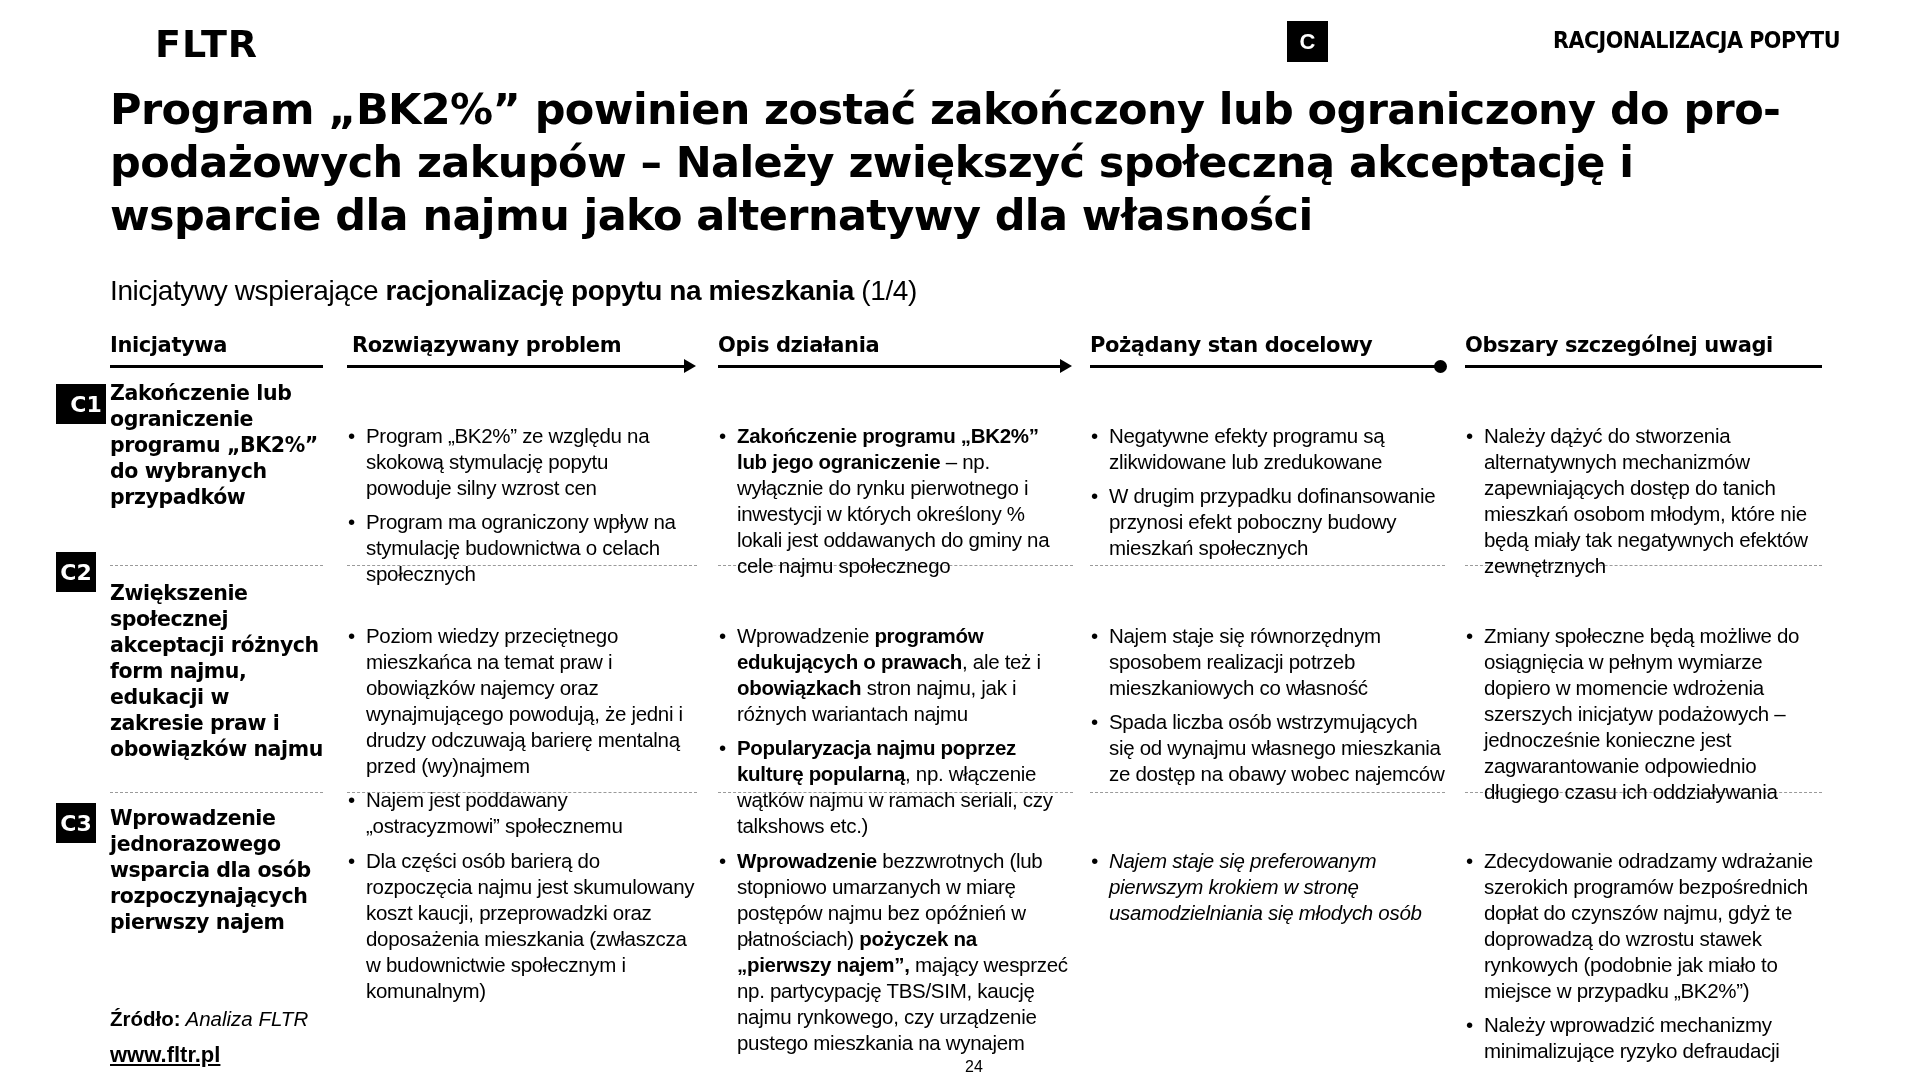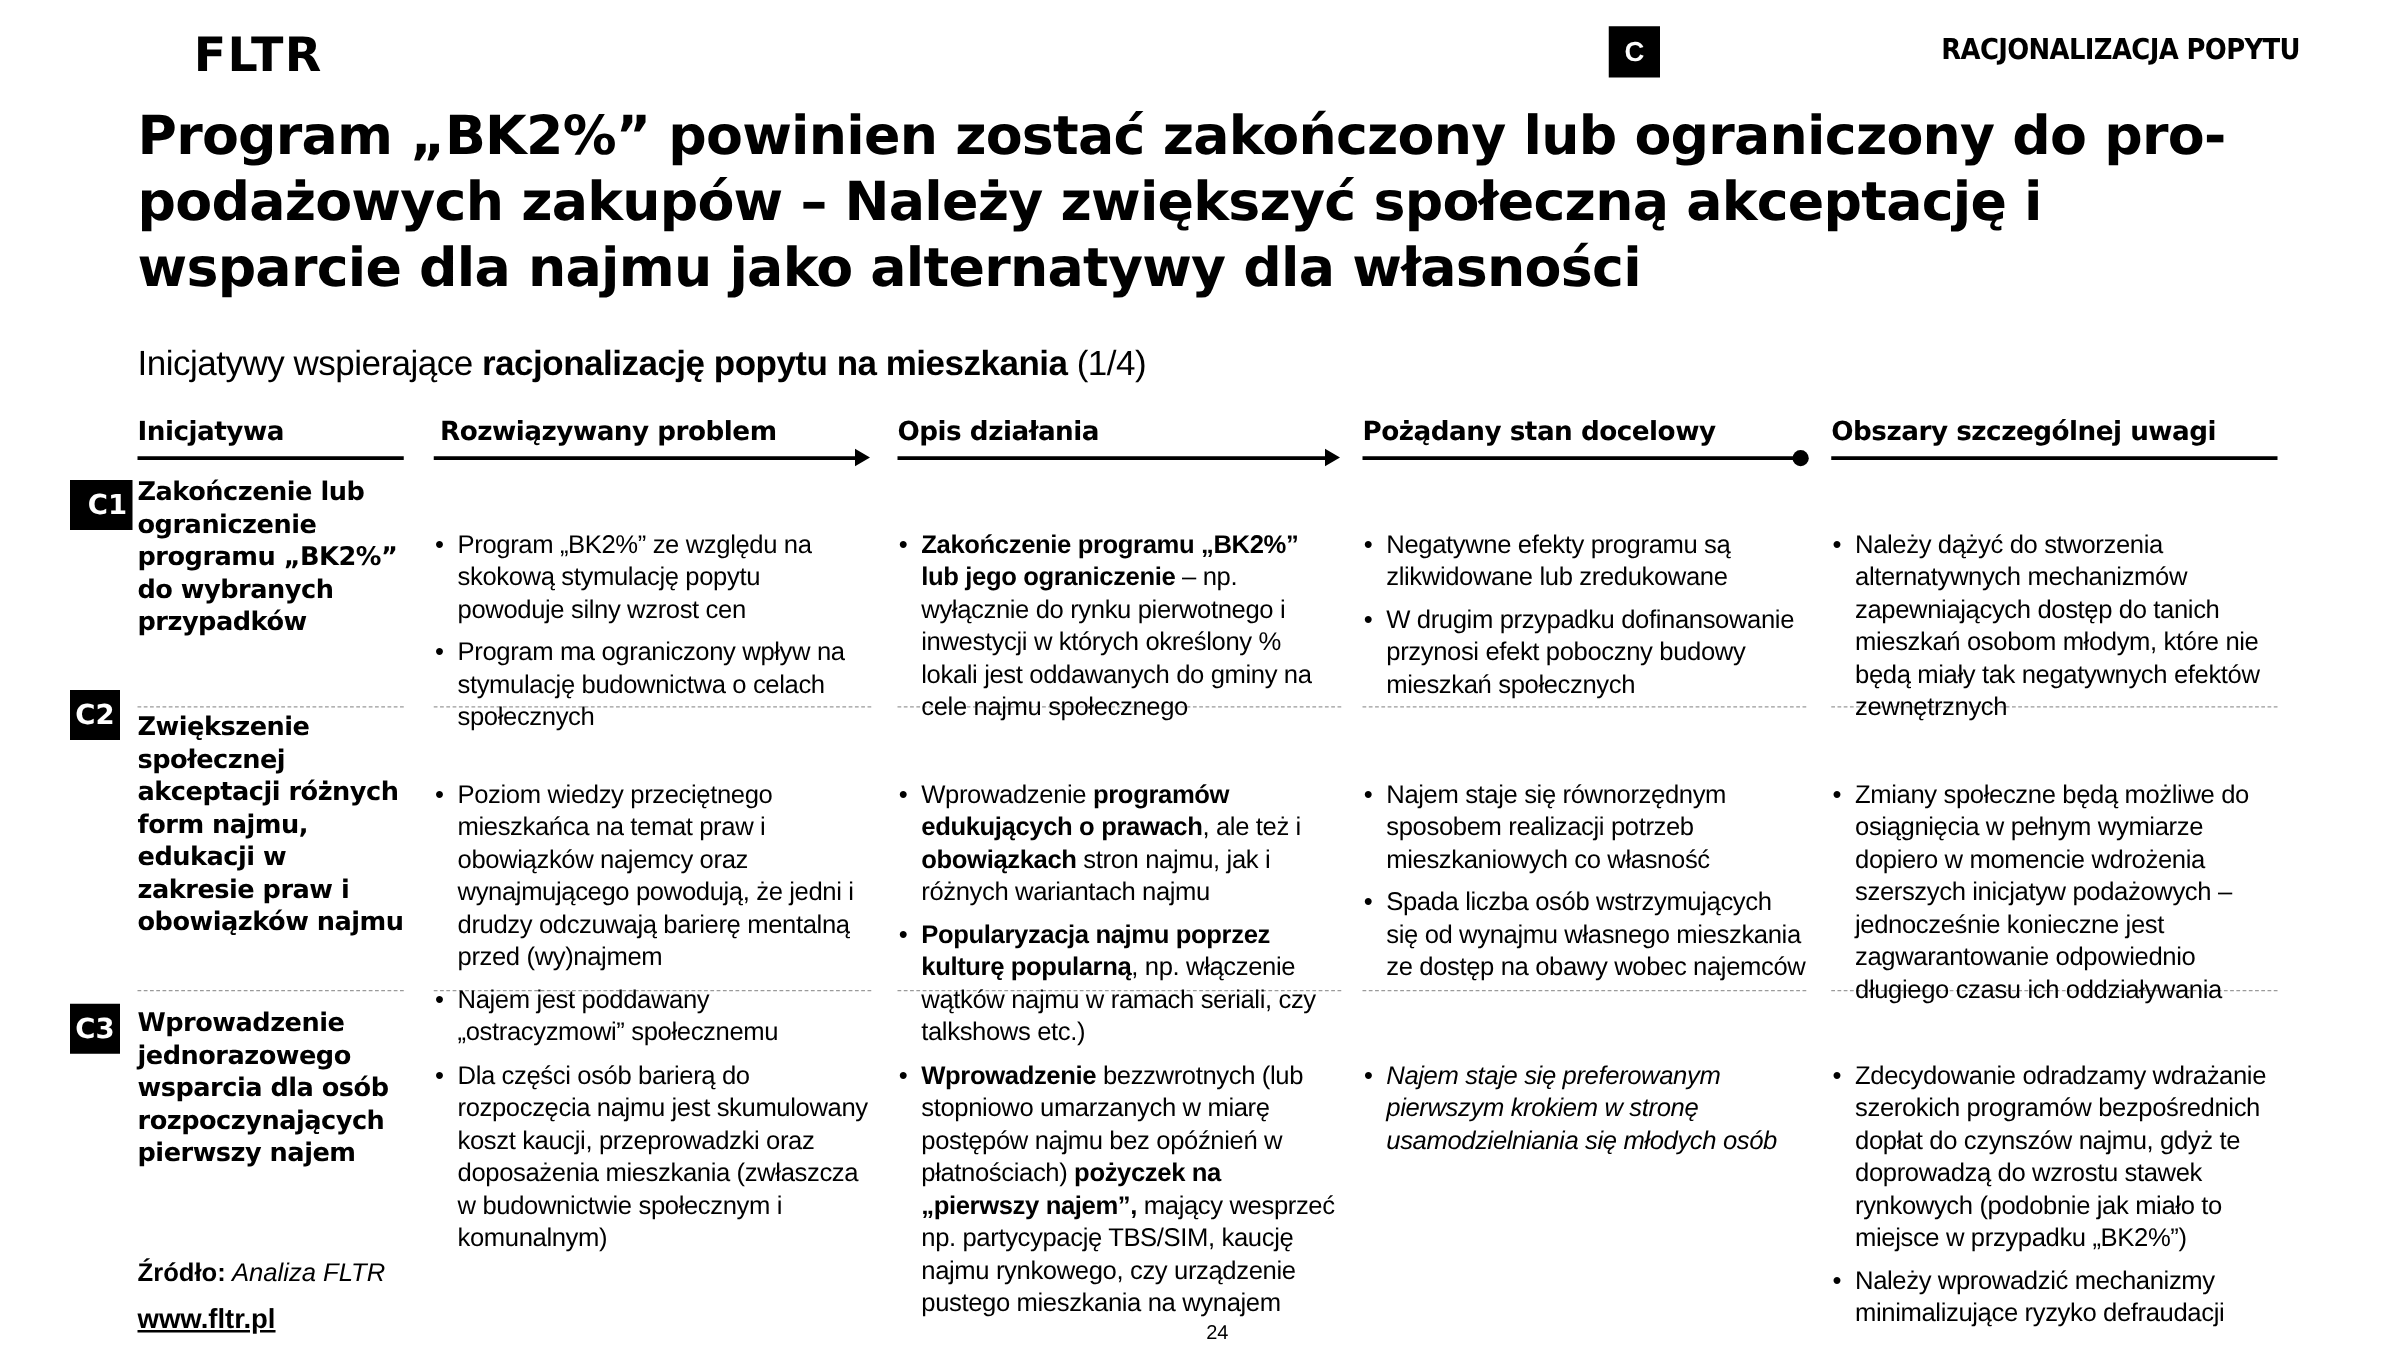--- a/index.html
+++ b/index.html
@@ -92,21 +92,21 @@
         <li><span>Negatywne efekty programu są zlikwidowane lub zredukowane</span></li>
         <li><span>W drugim przypadku dofinansowanie przynosi efekt poboczny budowy mieszkań społecznych</span></li>
       </ul>
     </div>
     <div class="abs cell" style="left: 1465px; top: 380px; width: 357px;">
       <ul>
         <li><span>Należy dążyć do stworzenia alternatywnych mechanizmów zapewniających dostęp do tanich mieszkań osobom młodym, które nie będą miały tak negatywnych efektów zewnętrznych</span></li>
       </ul>
     </div>
     <div class="abs row-badge" style="top: 552px; text-align: center;">C2</div>
-    <div class="abs initiative" style="top: 568px;">Zwiększenie społecznej akceptacji różnych form najmu, edukacji w zakresie praw i obowiązków najmu</div>
+    <div class="abs initiative" style="top: 580px;">Zwiększenie społecznej akceptacji różnych form najmu, edukacji w zakresie praw i obowiązków najmu</div>
     <div class="abs cell" style="left: 347px; top: 580px; width: 350px;">
       <ul>
         <li><span>Poziom wiedzy przeciętnego mieszkańca na temat praw i obowiązków najemcy oraz wynajmującego powodują, że jedni i drudzy odczuwają barierę mentalną przed (wy)najmem</span></li>
         <li><span>Najem jest poddawany „ostracyzmowi” społecznemu</span></li>
       </ul>
     </div>
     <div class="abs cell" style="left: 718px; top: 580px; width: 355px;">
       <ul>
         <li><span>Wprowadzenie </span><b>programów edukujących o prawach</b><span>, ale też i </span><b>obowiązkach</b><span> stron najmu, jak i różnych wariantach najmu</span></li>
         <li><b>Popularyzacja najmu poprzez kulturę popularną</b><span>, np. włączenie wątków najmu w ramach seriali, czy talkshows etc.)</span></li>

